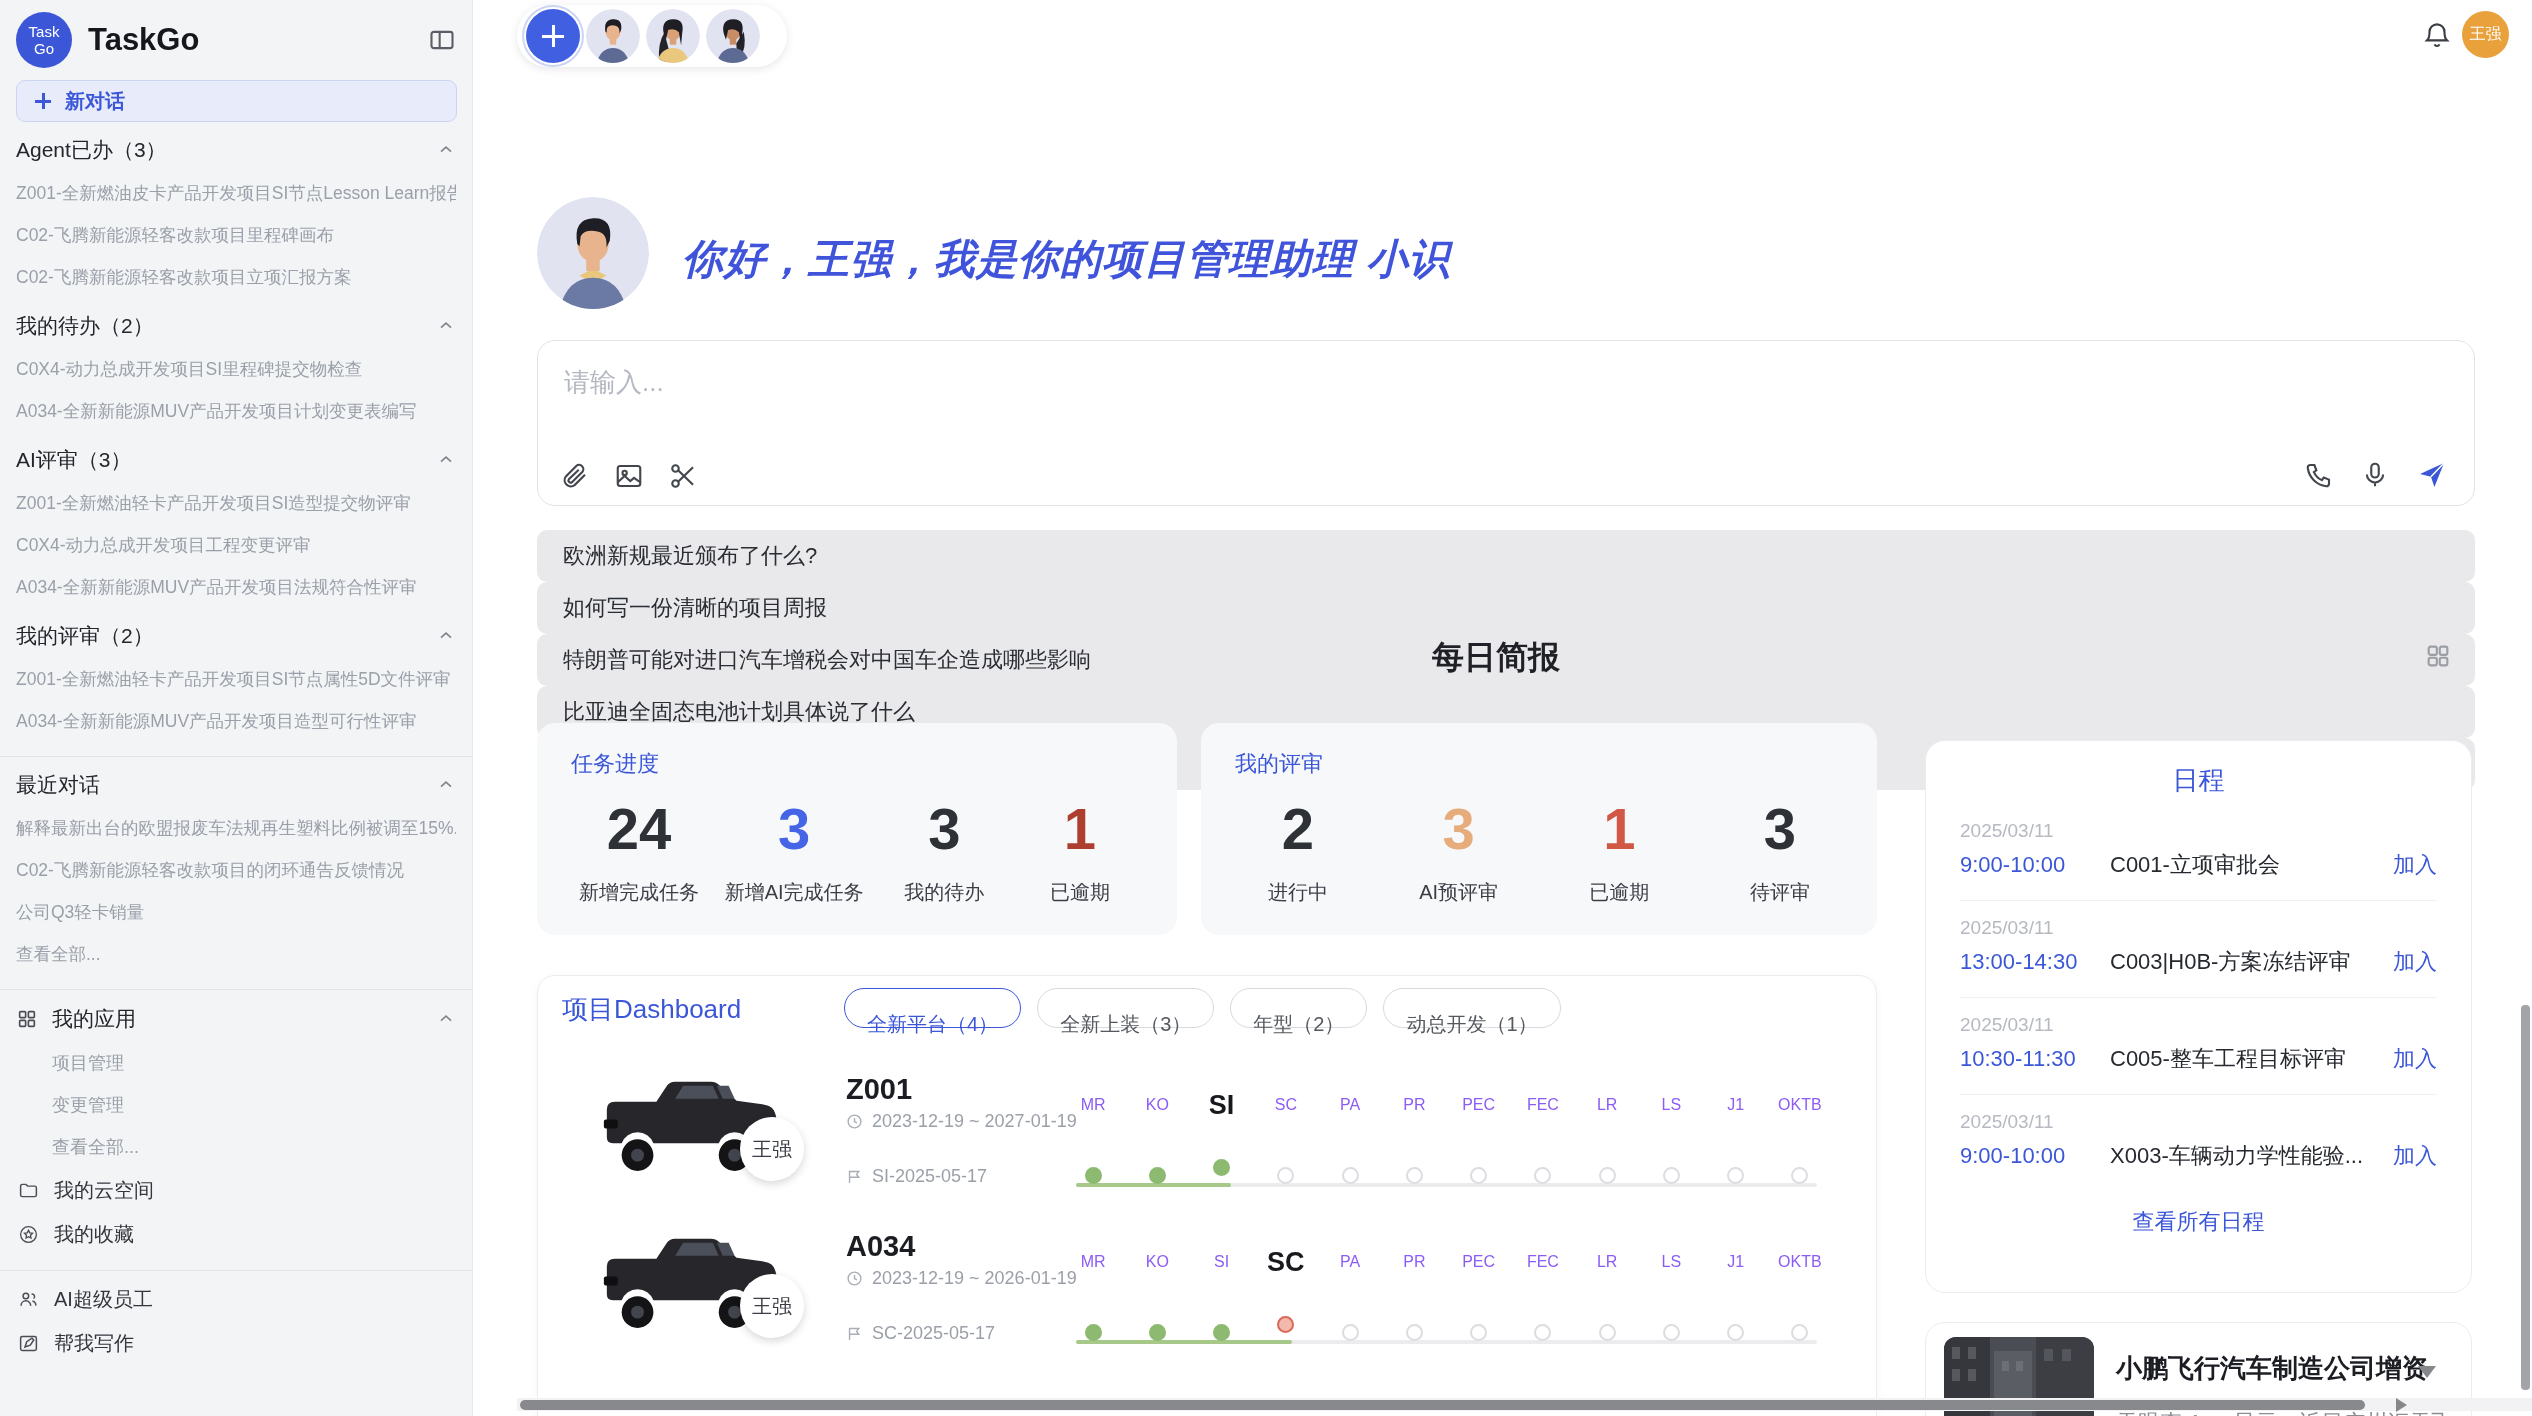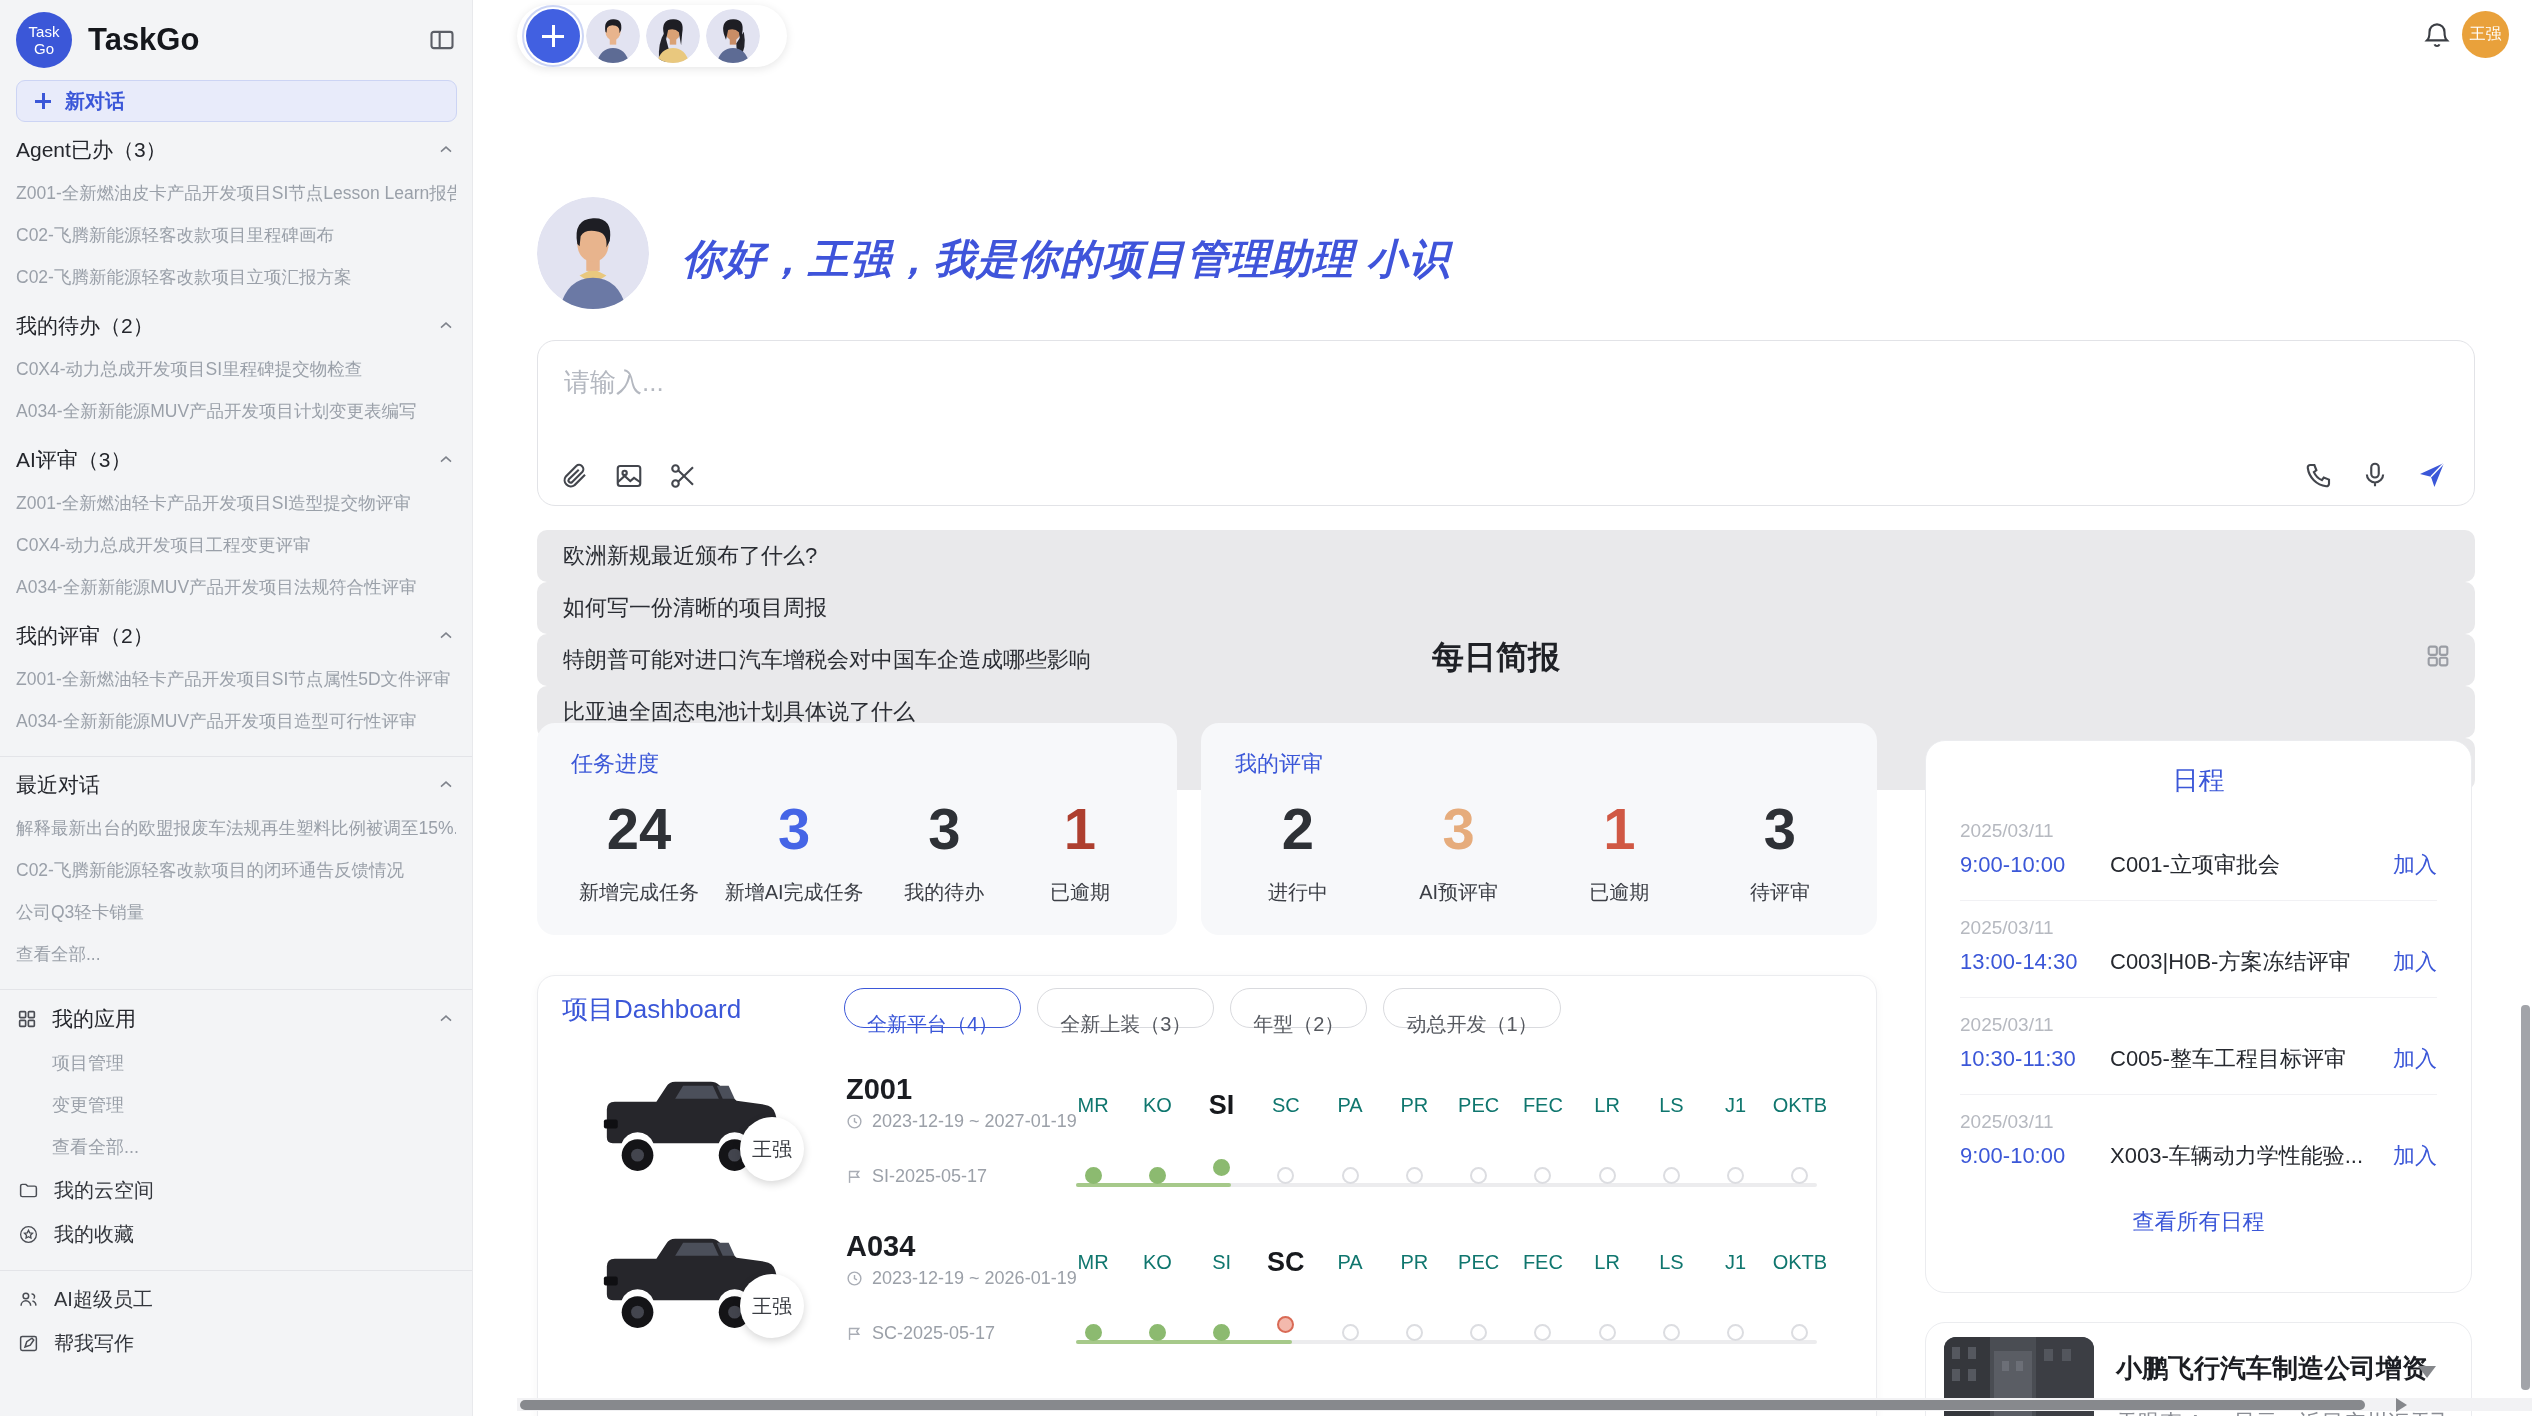--- a/index.html
+++ b/index.html
@@ -97,21 +97,21 @@
                font-size:20px;color:#3a3d43;}
   .proj-code{position:absolute;left:308px;top:32px;font-size:29px;font-weight:700;color:#1b1d22;}
   .proj-meta{position:absolute;left:308px;display:flex;align-items:center;font-size:18px;color:#9ba0a8;white-space:nowrap;}
   .proj-meta .icon{width:17px;height:17px;color:#a9adb5;margin-right:9px;}
   .meta1{top:70px;} .meta2{top:114px;margin-top:11px;}
   .ms-wrap{position:absolute;left:523px;right:44px;top:44px;height:90px;}
   .ms-line{position:absolute;left:2%;right:2%;top:98px;height:4px;background:#ececee;border-radius:2px;}
   .ms-line-done{position:absolute;left:2%;top:98px;height:4px;background:#a6c98a;border-radius:2px;}
   .ms-cols{position:absolute;left:0;right:0;top:0;display:flex;}
   .ms-col{flex:1;display:flex;flex-direction:column;align-items:center;}
-  .ms-label{height:40px;line-height:40px;font-size:20px;color:#0f766e;}
+  .ms-label{height:40px;line-height:40px;font-size:16px;color:#8b5cf6;}
   .ms-label.current{font-size:27px;font-weight:700;color:#17191d;}
   .ms-dot{width:17px;height:17px;border-radius:50%;box-sizing:border-box;margin-top:42px;background:#fff;border:2px solid #dcdde1;position:relative;z-index:2;}
   .ms-col.lc .ms-dot{margin-top:34px;}
   .ms-dot.done{background:#8cba70;border-color:#8cba70;}
   .ms-dot.cur-red{background:#f3b9ad;border-color:#d96a55;}
 
   
   .sched-card{position:absolute;left:1925px;top:740px;width:547px;height:553px;background:#fff;border:1px solid #ebecef;
               border-radius:20px;box-sizing:border-box;padding:22px 34px;}
   .sched-title{text-align:center;font-size:26px;font-weight:500;color:#3b57d8;margin-bottom:22px;}

